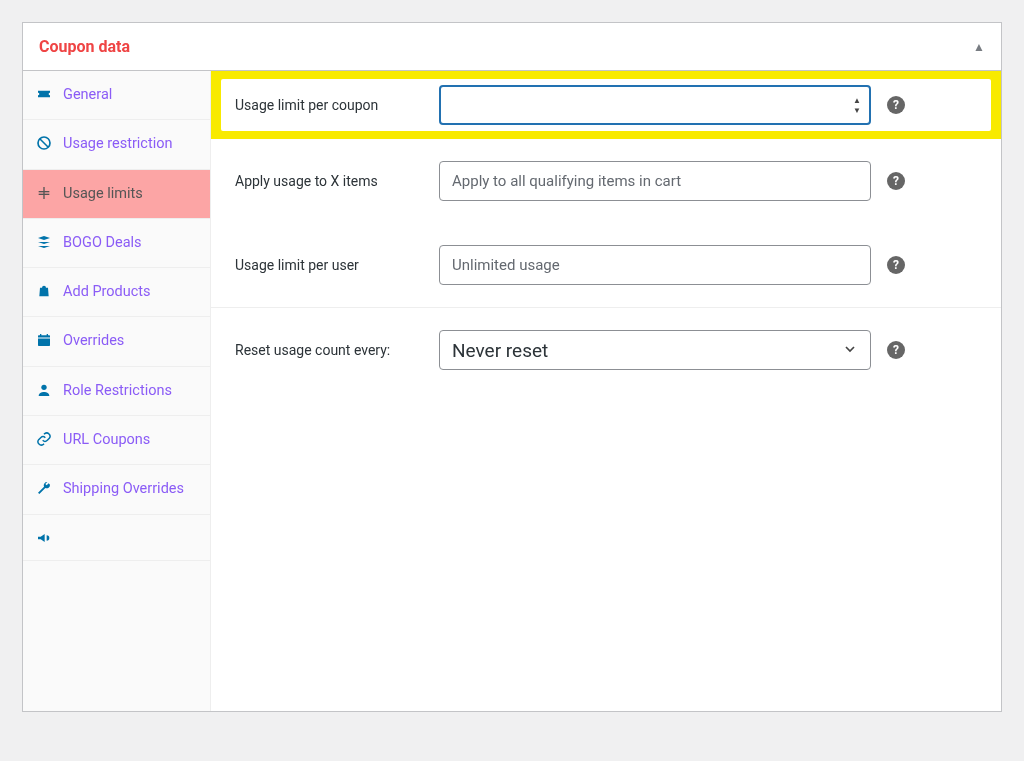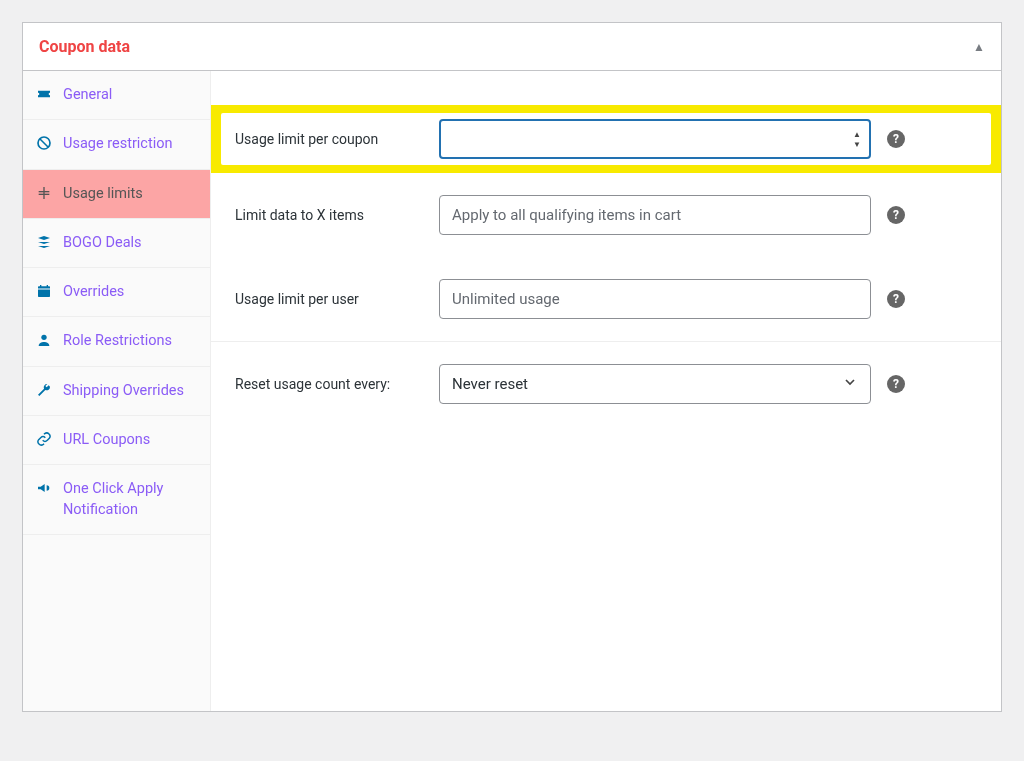--- a/index.html
+++ b/index.html
@@ -71,21 +71,20 @@
     flex: 1;
     font-size: 14.5px;
   }
   .content {
     flex: 1;
     padding: 0;
   }
   .highlight-wrap {
     background: #f8ea00;
     padding: 8px 10px;
-    margin-top: 34px;
   }
   .form-row {
     display: flex;
     align-items: center;
     padding: 22px 24px;
     gap: 16px;
   }
   .highlight-wrap .form-row {
     padding: 6px 14px;
     background: #fff;
@@ -144,21 +143,21 @@
     cursor: pointer;
     color: #444;
   }
   .select-field {
     flex: 1;
     max-width: 432px;
     height: 40px;
     border: 1px solid #8c8f94;
     border-radius: 4px;
     padding: 0 12px;
-    font-size: 15px;
+    font-size: 19px;
     color: #2c3338;
     background: #fff;
     display: flex;
     align-items: center;
     justify-content: space-between;
     cursor: pointer;
   }
   .chevron-down {
     color: #444;
   }
@@ -225,20 +224,28 @@
 
       <div class="sidebar-item inactive">
         <span class="icon">
           <svg viewBox="0 0 24 24" fill="currentColor">
               <path d="M3 6l9-3 9 3-9 3-9-3zm0 6l9 3 9-3M3 18l9 3 9-3"></path>
             </svg>
         </span>
         <span class="label">BOGO Deals</span>
       </div>
 
+      <div class="sidebar-item inactive">
+        <span class="icon">
+          <svg viewBox="0 0 24 24" fill="currentColor">
+              <path d="M6 7h12l1 13H5L6 7zm3 0a3 3 0 016 0"></path>
+            </svg>
+        </span>
+        <span class="label">Add Products</span>
+      </div>
 
       <div class="sidebar-item inactive">
         <span class="icon">
           <svg viewBox="0 0 24 24" fill="currentColor">
               <rect x="3" y="5" width="18" height="16" rx="1"></rect>
               <rect x="3" y="5" width="18" height="4" fill="#fff" opacity="0"></rect>
               <line x1="3" y1="9" x2="21" y2="9" stroke="#fff" stroke-width="1.5"></line>
               <line x1="7" y1="3" x2="7" y2="7" stroke="currentColor" stroke-width="2"></line>
               <line x1="17" y1="3" x2="17" y2="7" stroke="currentColor" stroke-width="2"></line>
             </svg>
@@ -251,65 +258,64 @@
           <svg viewBox="0 0 24 24" fill="currentColor">
               <circle cx="12" cy="8" r="4"></circle>
               <path d="M4 21c0-4 4-6 8-6s8 2 8 6"></path>
             </svg>
         </span>
         <span class="label">Role Restrictions</span>
       </div>
 
       <div class="sidebar-item inactive">
         <span class="icon">
-          <svg viewBox="0 0 24 24" fill="currentColor">
-              <path d="M21 7a5 5 0 01-7 5L5 21l-2-2 9-9a5 5 0 015-7l-3 3 2 2 3-3z"></path>
-            </svg>
-        </span>
-        <span class="label">Shipping Overrides</span>
-      </div>
-
-      <div class="sidebar-item inactive">
-        <span class="icon">
           <svg viewBox="0 0 24 24" fill="none" stroke="currentColor" stroke-width="2.2">
               <path d="M10 14a5 5 0 007 0l3-3a5 5 0 00-7-7l-1 1"></path>
               <path d="M14 10a5 5 0 00-7 0l-3 3a5 5 0 007 7l1-1"></path>
             </svg>
         </span>
         <span class="label">URL Coupons</span>
       </div>
 
       <div class="sidebar-item inactive">
         <span class="icon">
           <svg viewBox="0 0 24 24" fill="currentColor">
+              <path d="M21 7a5 5 0 01-7 5L5 21l-2-2 9-9a5 5 0 015-7l-3 3 2 2 3-3z"></path>
+            </svg>
+        </span>
+        <span class="label">Shipping Overrides</span>
+      </div>
+
+      <div class="sidebar-item inactive">
+        <span class="icon">
+          <svg viewBox="0 0 24 24" fill="currentColor">
               <path d="M3 10v4h4l6 4V6l-6 4H3zm13-2a4 4 0 010 8"></path>
             </svg>
         </span>
-        <span class="label">One Click Apply Notification</span>
       </div>
 
     </div>
 
     <div class="content">
 
       <div class="highlight-wrap">
         <div class="form-row">
           <div class="lbl">Usage limit per coupon</div>
           <div class="field focused">
             <div class="spinner">
               <span>▲</span>
               <span>▼</span>
             </div>
           </div>
           <div class="help-icon">?</div>
         </div>
       </div>
 
       <div class="form-row">
-        <div class="lbl">Limit data to X items</div>
+        <div class="lbl">Apply usage to X items</div>
         <div class="field">
           <span class="placeholder-text">Apply to all qualifying items in cart</span>
         </div>
         <div class="help-icon">?</div>
       </div>
 
       <div class="form-row">
         <div class="lbl">Usage limit per user</div>
         <div class="field">
           <span class="placeholder-text">Unlimited usage</span>

